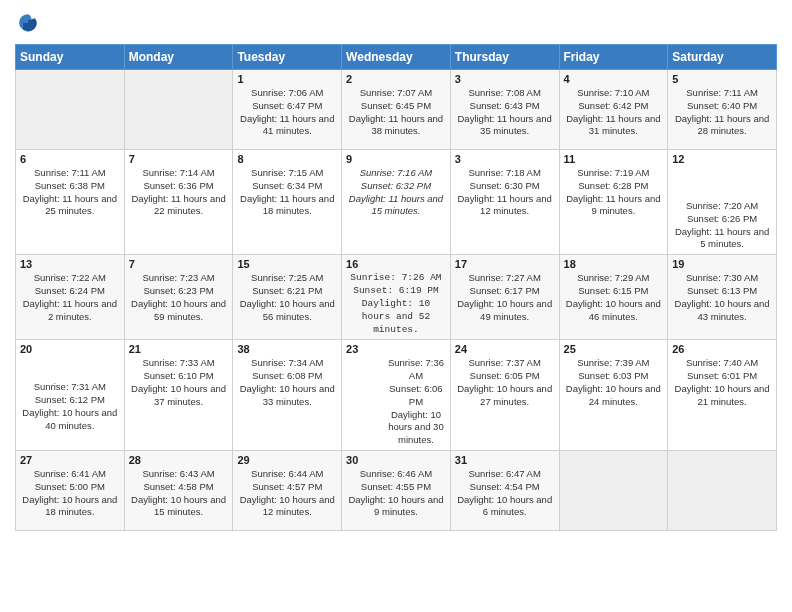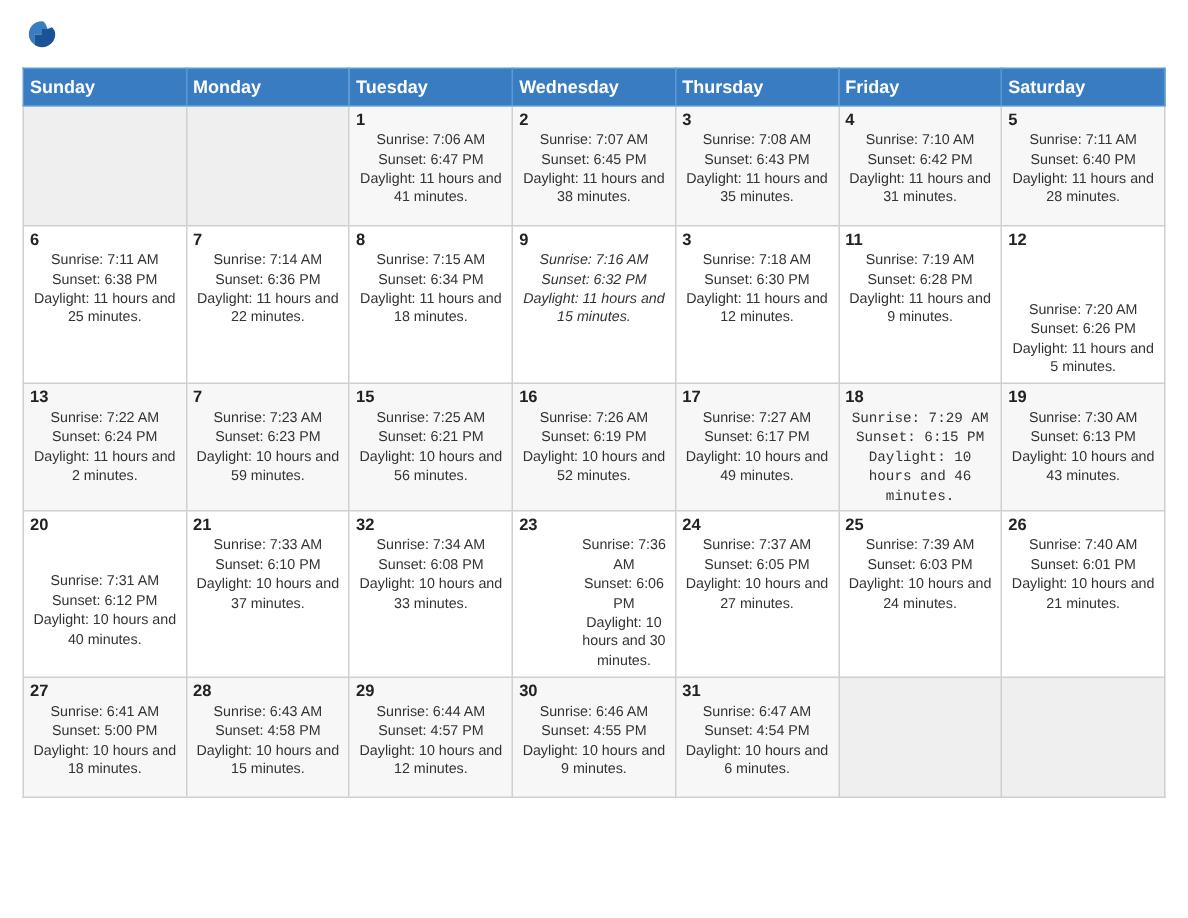--- a/index.html
+++ b/index.html
@@ -224,33 +224,33 @@
 Daylight: 10 hours and 59 minutes.</div>
           </td>
           <td>
             <span class="day-num">15</span>
             <div class="cell-content" style="white-space: pre-line;">Sunrise: 7:25 AM
 Sunset: 6:21 PM
 Daylight: 10 hours and 56 minutes.</div>
           </td>
           <td>
             <span class="day-num">16</span>
-            <div class="cell-content" style="white-space: pre-line;">Sunrise: 7:26 AM
+            <div class="cell-content" style="white-space: pre-line; font-family: Liberation Mono, monospace;">Sunrise: 7:26 AM
 Sunset: 6:19 PM
 Daylight: 10 hours and 52 minutes.</div>
           </td>
           <td>
             <span class="day-num">17</span>
             <div class="cell-content" style="white-space: pre-line;">Sunrise: 7:27 AM
 Sunset: 6:17 PM
 Daylight: 10 hours and 49 minutes.</div>
           </td>
           <td>
             <span class="day-num">18</span>
-            <div class="cell-content" style="white-space: pre-line; font-family: Liberation Mono, monospace;">Sunrise: 7:29 AM
+            <div class="cell-content" style="white-space: pre-line;">Sunrise: 7:29 AM
 Sunset: 6:15 PM
 Daylight: 10 hours and 46 minutes.</div>
           </td>
           <td>
             <span class="day-num">19</span>
             <div class="cell-content" style="white-space: pre-line;">Sunrise: 7:30 AM
 Sunset: 6:13 PM
 Daylight: 10 hours and 43 minutes.</div>
           </td>
         </tr>
@@ -261,21 +261,21 @@
 Sunset: 6:12 PM
 Daylight: 10 hours and 40 minutes.</div>
           </td>
           <td>
             <span class="day-num">21</span>
             <div class="cell-content" style="white-space: pre-line;">Sunrise: 7:33 AM
 Sunset: 6:10 PM
 Daylight: 10 hours and 37 minutes.</div>
           </td>
           <td>
-            <span class="day-num">32</span>
+            <span class="day-num">38</span>
             <div class="cell-content" style="white-space: pre-line;">Sunrise: 7:34 AM
 Sunset: 6:08 PM
 Daylight: 10 hours and 33 minutes.</div>
           </td>
           <td>
             <span class="day-num">23</span>
             <div class="cell-content" style="white-space: pre-line; margin-left: 40px;">Sunrise: 7:36 AM
 Sunset: 6:06 PM
 Daylight: 10 hours and 30 minutes.</div>
           </td>

